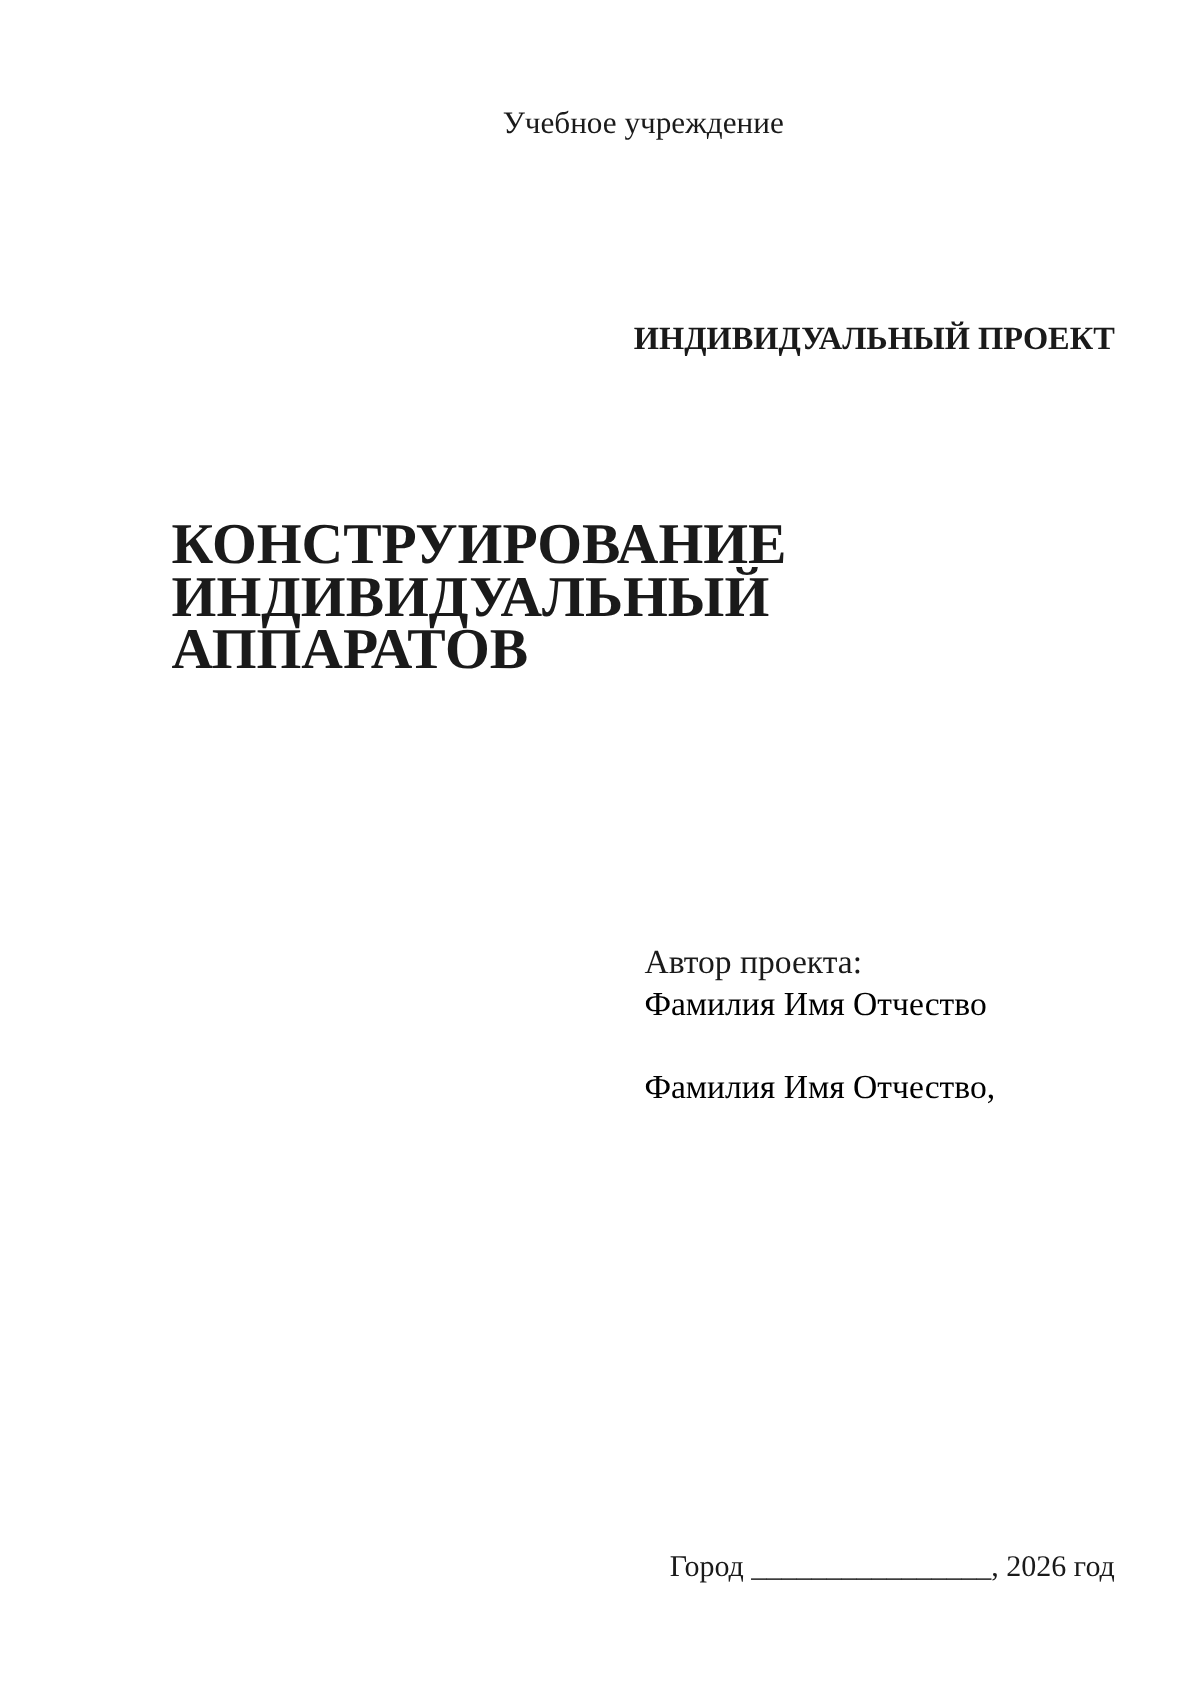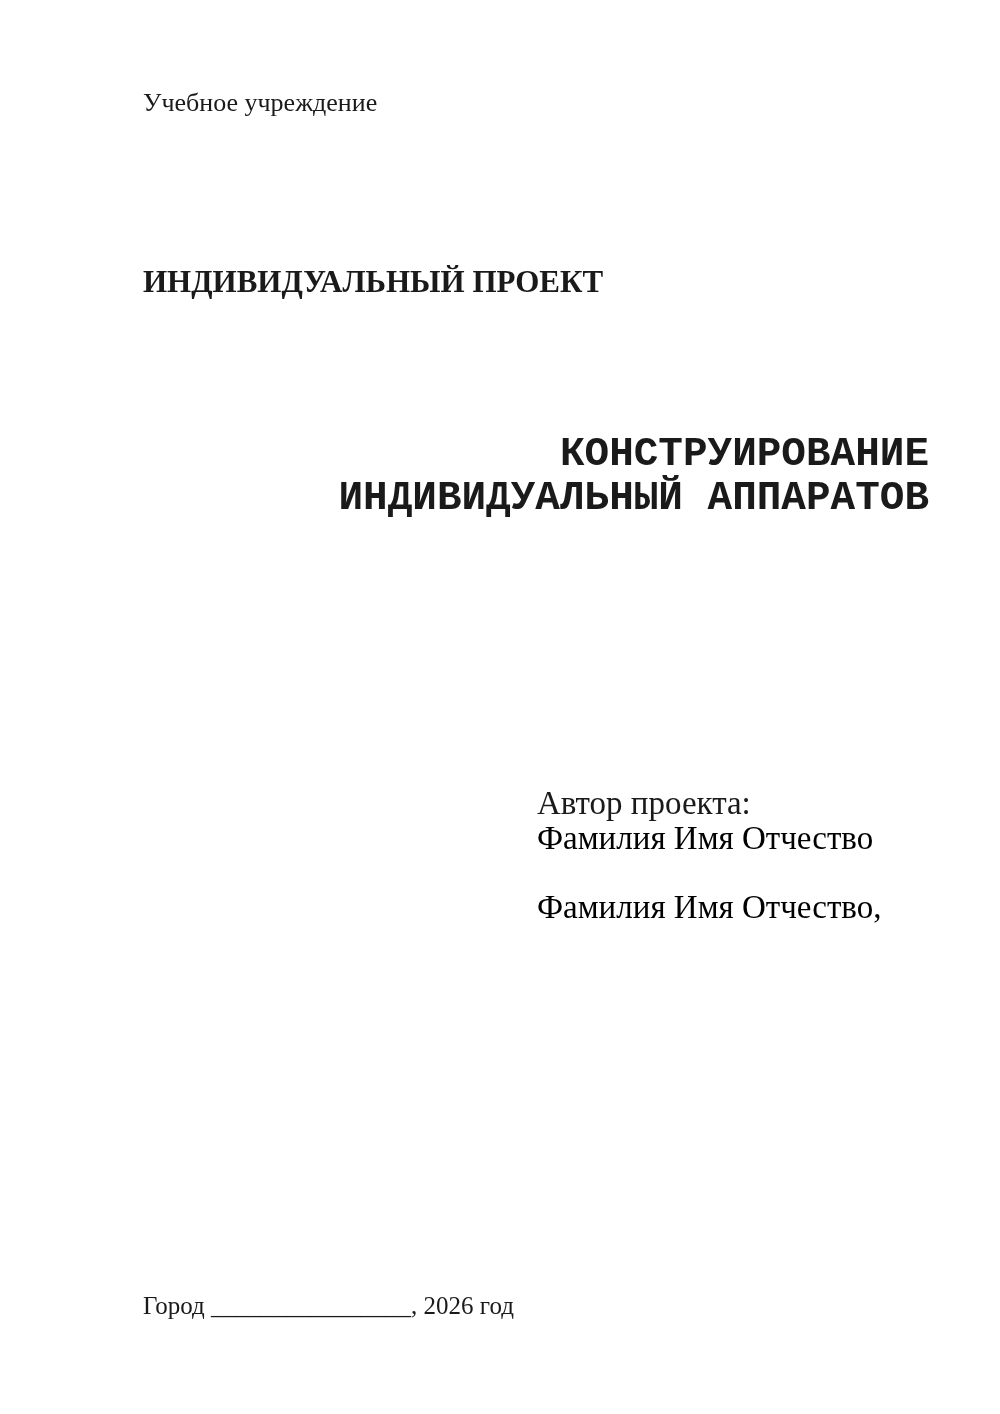--- a/index.html
+++ b/index.html
@@ -23,70 +23,70 @@
     left: 143px;
     right: 71px;
     top: 0;
     bottom: 0;
   }
   .institution {
     position: absolute;
     top: 87px;
     left: 0;
     right: 0;
+    text-align: center;
     font-size: 26px;
     line-height: 32px;
     white-space: nowrap;
   }
   .project-type {
     position: absolute;
     top: 265px;
     left: 0;
     right: 0;
-    text-align: left;
-    font-size: 31px;
+    text-align: right;
+    font-size: 27px;
     line-height: 34px;
     font-weight: bold;
     white-space: nowrap;
   }
   .title {
     position: absolute;
     top: 432px;
     left: 0;
     right: 0;
     margin: 0;
-    text-align: right;
-    font-size: 41px;
+    text-align: left;
+    font-size: 48px;
     line-height: 44px;
     font-weight: bold;
-    font-family: Liberation Mono, monospace;
   }
   .credits {
     position: absolute;
     left: 394px; 
     top: 786px;
-    font-size: 33px;
+    font-size: 28px;
     line-height: 34.5px;
     white-space: nowrap;
   }
   .credit-label {
     color: #1a1a1a;
   }
   .credit-value {
     color: #000000;
   }
   .credit-spacer {
     height: 34.5px;
   }
   .footer-line {
     position: absolute;
     top: 1289px;
     left: 0;
     right: 0;
-    text-align: left;
+    text-align: right;
     font-size: 25px;
     line-height: 34.5px;
     white-space: nowrap;
   }
 </style>
 </head>
 <body>
 
 <div class="page">
   <div class="content">

